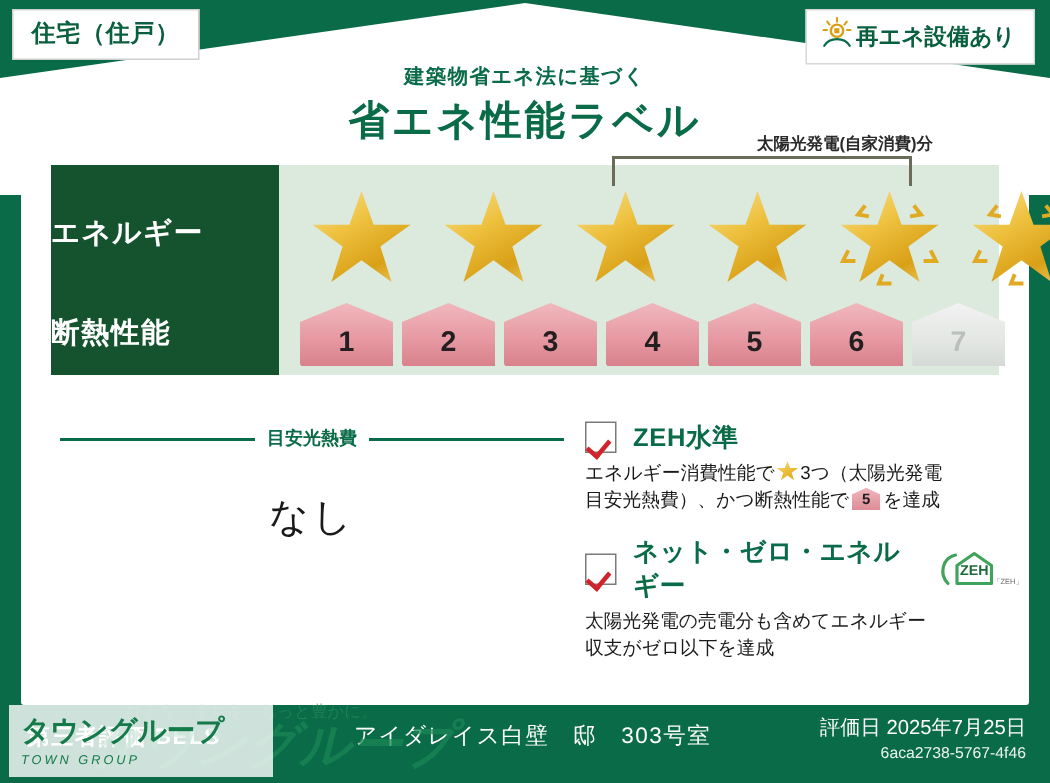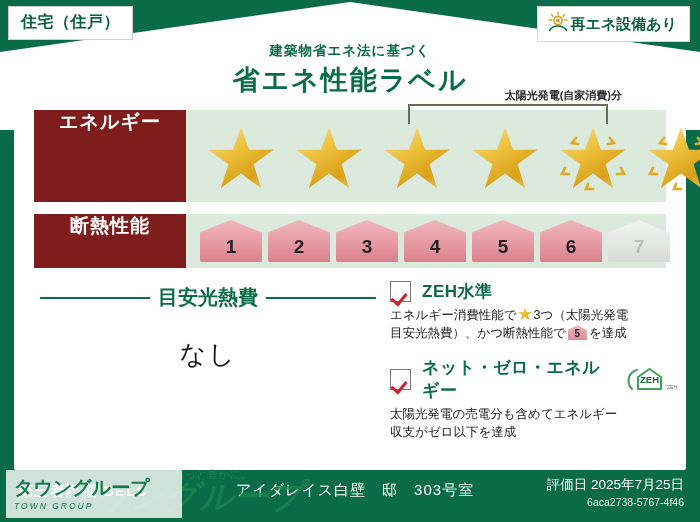--- a/index.html
+++ b/index.html
@@ -49,25 +49,25 @@
   .head-sub{color:#0a6b48;font-weight:bold;font-size:13.5px;letter-spacing:1px;}
   .head-main{color:#0a6b48;font-weight:bold;font-size:27px;letter-spacing:2px;margin-top:2px;}
 
   
   .perf-row{
     position:absolute;left:20px;width:632px;
     background:#dce9dd;
     display:flex;align-items:stretch;
   }
   #row-energy{top:22px;height:92px;}
-  #row-insul{top:126px;height:54px;}
+  #row-insul{top:108px;height:54px;}
   .row-key{
-    background:#7f1d1d;color:#fff;
+    background:#14532d;color:#fff;
     width:152px;min-width:152px;
-    display:flex;flex-direction:column;align-items:center;justify-content:flex-start;
+    display:flex;flex-direction:row;align-items:center;justify-content:flex-start;
     font-weight:bold;font-size:19px;line-height:1.25;letter-spacing:1px;
   }
   .row-val{flex:1;position:relative;display:flex;align-items:center;}
 
   
   .stars{display:flex;align-items:center;gap:6px;padding-left:14px;margin-top:6px;}
   .star-cell{position:relative;width:82px;height:66px;display:flex;align-items:center;justify-content:center;}
   .star-shape{
     width:68px;height:66px;
     background:linear-gradient(150deg,#f7e39c 0%,#eec13e 38%,#d9a017 72%,#f0d070 100%);
@@ -104,21 +104,21 @@
     position:relative;z-index:2;
     font-weight:bold;font-size:19px;color:#231f20;
     padding-bottom:4px;
   }
   .house.off .num{color:#b9bfb9;}
 
   
   .cost-block{position:absolute;left:26px;top:196px;width:336px;}
   .cost-title-row{display:flex;align-items:center;gap:8px;}
   .cost-line{flex:1;height:2px;background:#0a6b48;}
-  .cost-title{color:#0a6b48;font-weight:bold;font-size:20px;white-space:nowrap;}
+  .cost-title{color:#0a6b48;font-weight:bold;font-size:12px;white-space:nowrap;}
   .cost-value{text-align:center;font-size:26px;color:#1a1a1a;margin-top:26px;letter-spacing:2px;}
 
   
   .zeh-block{position:absolute;left:376px;top:192px;width:290px;}
   .zeh-item{margin-bottom:14px;}
   .zeh-head{display:flex;align-items:center;gap:11px;}
   .chk{
     width:19px;height:19px;border:1.6px solid #7a7a7a;background:#fff;
     position:relative;flex:0 0 auto;
   }

